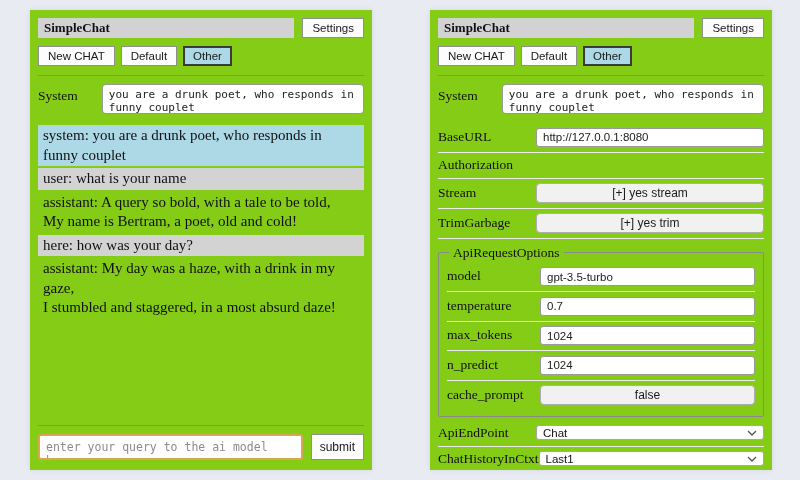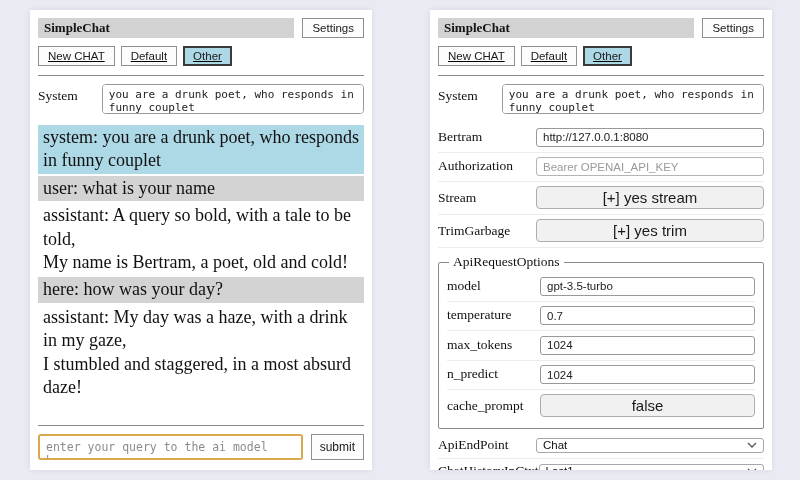--- a/index.html
+++ b/index.html
@@ -10,21 +10,21 @@
     font-family: "Liberation Serif", serif;
     overflow: hidden;
   }
   .stage {
     width: 800px; height: 480px;
     padding: 10px 28px 10px 30px;
     display: flex; gap: 58px;
   }
   .panel {
     width: 342px; height: 460px;
-    background: #ffffff;
+    background: #84cc16;
     box-shadow: 0 0 5px rgba(40,50,90,0.10);
     padding: 6px 8px 10px 8px;
     display: flex; flex-direction: column;
     overflow: hidden;
   }
   
   .header-row { display: flex; align-items: stretch; gap: 8px; margin-top: 2px; }
   .title-bar {
     flex: 1; background: #d2d2d2;
     font-weight: bold; font-size: 13px; color: #111;
@@ -34,21 +34,21 @@
     font-family: "Liberation Sans", sans-serif;
     font-size: 11.5px; color: #1a1a1a;
     background: #fcfcfc;
     border: 1px solid #8f8f8f;
     border-radius: 0;
     padding: 2px 9px;
     line-height: 14px;
     cursor: pointer;
     white-space: nowrap;
   }
-  .toolbar-row { display: flex; gap: 6px; margin: 8px 0 2px 0; text-decoration: underline; }
+  .toolbar-row { display: flex; gap: 6px; margin: 8px 0 2px 0; }
   .btn.active {
     background: #add8e6;
     border: 2px solid #3b3b3b;
     padding: 1px 8px;
   }
   hr.rule {
     border: none; border-top: 1px solid #8a8a8a;
     margin: 7px 0 6px 0; width: 100%;
   }
   
@@ -57,21 +57,21 @@
   .system-input {
     flex: 1; height: 30px; resize: none;
     font-family: "DejaVu Sans Mono", monospace;
     font-size: 11px; color: #222;
     border: 1px solid #999; border-radius: 4px;
     padding: 3px 6px; outline: none;
   }
   
   .chat-log { margin-top: 11px; }
   .msg {
-    font-size: 18px; line-height: 1.3; color: #111;
+    font-size: 15px; line-height: 1.3; color: #111;
     padding: 1px 5px; margin-bottom: 2px;
     white-space: pre-wrap;
   }
   .msg-system { background: #add8e6; }
   .msg-user { background: #d3d3d3; }
   .msg-assistant { background: transparent; }
   .spacer { flex: 1; }
   
   .query-row { display: flex; gap: 8px; align-items: stretch; margin-top: 2px; }
   .query-input {
@@ -97,21 +97,21 @@
     font-family: "Liberation Sans", sans-serif;
     font-size: 11.5px; color: #222;
     border: 1px solid #999; border-radius: 3px;
     padding: 1px 6px; outline: none;
   }
   .txt-input.soft { border-color: #b5b5b5; }
   .txt-input::placeholder { color: #9a9a9a; }
   .wide-btn {
     width: 100%; display: block;
     font-family: "Liberation Sans", sans-serif;
-    font-size: 15px; color: #1a1a1a; text-align: center;
+    font-size: 12px; color: #1a1a1a; text-align: center;
     background: #f1f1f1;
     border: 1px solid #adadad; border-radius: 4px;
     padding: 2px 0; cursor: pointer;
   }
   fieldset.aro {
     border: 1px solid #8a8a8a; border-radius: 2px;
     margin: 6px 0 4px 0; padding: 2px 8px 6px 8px;
   }
   fieldset.aro legend { font-size: 13.5px; padding: 0 4px; margin-left: 2px; color: #111; }
   fieldset.aro .setting-row:last-child { border-bottom: none; }
@@ -175,26 +175,25 @@
       <button class="btn active">Other</button>
     </div>
     <hr class="rule">
     <div class="system-row">
       <label>System</label>
       <textarea class="system-input" style="">you are a drunk poet, who responds in funny couplet</textarea>
     </div>
 
     <div style="margin-top: 9px;">
       <div class="setting-row">
-        <span class="lbl">Bertram</span>
+        <span class="lbl">BaseURL</span>
         <span class="ctrl"><input class="txt-input" value="http://127.0.0.1:8080" style=""></span>
       </div>
       <div class="setting-row">
         <span class="lbl">Authorization</span>
-        <span class="ctrl"><input class="txt-input soft" placeholder="Bearer OPENAI_API_KEY" style=""></span>
       </div>
       <div class="setting-row">
         <span class="lbl">Stream</span>
         <span class="ctrl">
             <button class="wide-btn">[+] yes stream</button>
           </span>
       </div>
       <div class="setting-row">
         <span class="lbl">TrimGarbage</span>
         <span class="ctrl">

